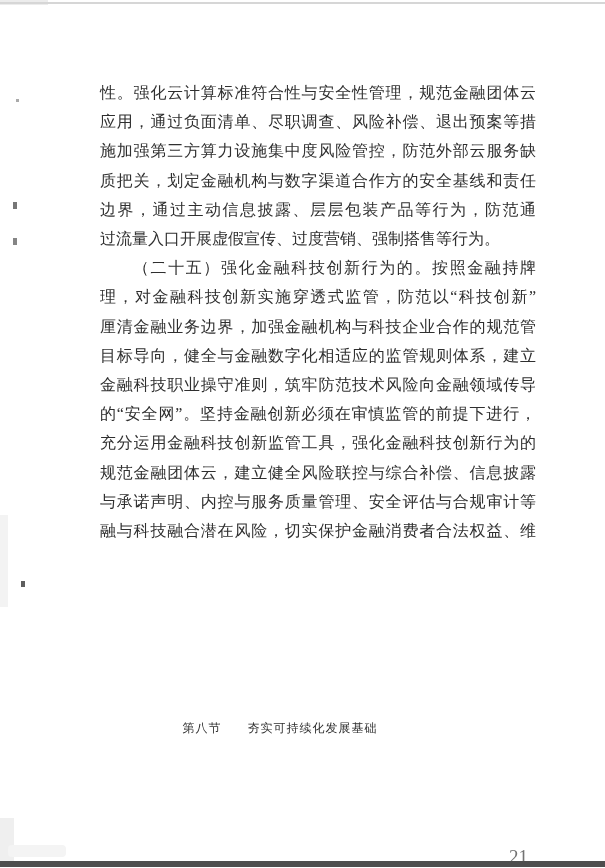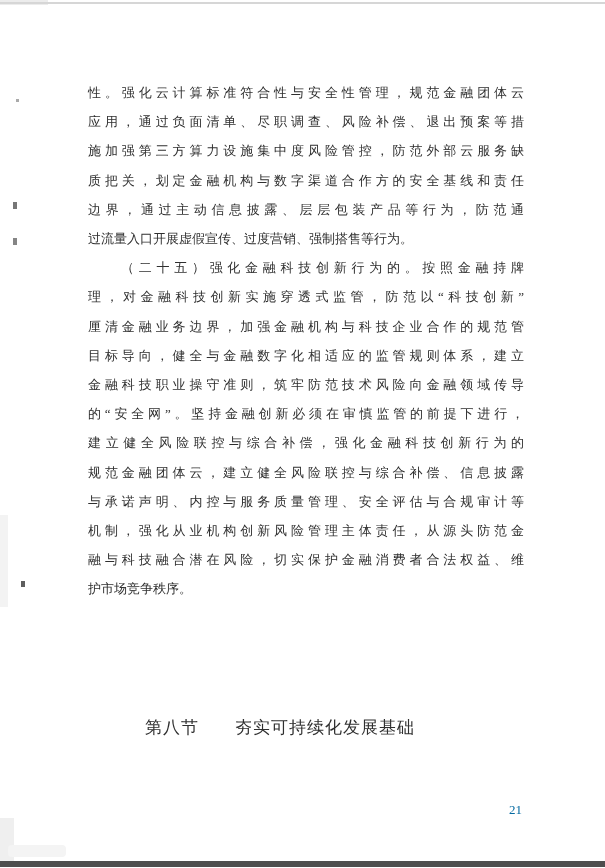--- a/index.html
+++ b/index.html
@@ -23,40 +23,39 @@
   .smudge-left-bottom{position:absolute;left:0;top:818px;width:14px;height:44px;background:#efefef;}
   .smudge-bottom{position:absolute;left:8px;top:845px;width:58px;height:12px;background:#f4f4f4;border-radius:4px;}
   .speck{position:absolute;background:#8a8a8a;}
   .speck-1{left:16px;top:99px;width:3px;height:3px;background:#aaa;}
   .speck-2{left:13px;top:202px;width:4px;height:7px;background:#777;}
   .speck-3{left:13px;top:238px;width:4px;height:7px;background:#858585;}
   .speck-4{left:21px;top:581px;width:4px;height:6px;background:#5e5e5e;}
 
   
   .body-text{
-    position:absolute;left:88px;top:78px;width:436px;
+    position:absolute;left:100px;top:78px;width:436px;
     color:var(--text-color);
-    font-size:13px;line-height:29.2px;
+    font-size:16px;line-height:29.2px;
   }
   .line{text-align:justify;white-space:nowrap;}
   .line.full{text-align-last:justify;white-space:normal;}
   .line.indent{text-indent:33px;}
 
   .section-heading{
     position:absolute;left:0;top:714px;width:560px;
     text-align:center;
-    font-size:17px;line-height:29px;
+    font-size:12px;line-height:29px;
     color:var(--text-color);
     letter-spacing:1px;
-    font-family:Liberation Mono, monospace;
   }
   .page-number{
-    position:absolute;left:509px;top:802px;
-    font-size:13px;line-height:16px;
-    color:#0369a1;
+    position:absolute;left:509px;top:849px;
+    font-size:19px;line-height:16px;
+    color:#737373;
   }
 </style>
 </head>
 <body>
 
 <div class="scan-page">
 
   <div class="edge-top-corner"></div>
   <div class="edge-top-line"></div>
   <div class="smudge-left-mid"></div>
@@ -73,26 +72,24 @@
       <div class="line full">施加强第三方算力设施集中度风险管控，防范外部云服务缺</div>
       <div class="line full">质把关，划定金融机构与数字渠道合作方的安全基线和责任</div>
       <div class="line full">边界，通过主动信息披露、层层包装产品等行为，防范通</div>
       <div class="line">过流量入口开展虚假宣传、过度营销、强制搭售等行为。</div>
       <div class="line full indent">（二十五）强化金融科技创新行为的。按照金融持牌</div>
       <div class="line full">理，对金融科技创新实施穿透式监管，防范以“科技创新”</div>
       <div class="line full">厘清金融业务边界，加强金融机构与科技企业合作的规范管</div>
       <div class="line full">目标导向，健全与金融数字化相适应的监管规则体系，建立</div>
       <div class="line full">金融科技职业操守准则，筑牢防范技术风险向金融领域传导</div>
       <div class="line full">的“安全网”。坚持金融创新必须在审慎监管的前提下进行，</div>
-      <div class="line full">建立健全风险联控与综合补偿，强化金融科技创新行为的</div>
+      <div class="line full">充分运用金融科技创新监管工具，强化金融科技创新行为的</div>
       <div class="line full">规范金融团体云，建立健全风险联控与综合补偿、信息披露</div>
       <div class="line full">与承诺声明、内控与服务质量管理、安全评估与合规审计等</div>
-      <div class="line full">机制，强化从业机构创新风险管理主体责任，从源头防范金</div>
       <div class="line full">融与科技融合潜在风险，切实保护金融消费者合法权益、维</div>
-      <div class="line">护市场竞争秩序。</div>
     </div>
 
   <div class="section-heading">第八节　　夯实可持续化发展基础</div>
 
   <div class="page-number">21</div>
 
   <div class="edge-bottom-band"></div>
 </div>
 
 </body></html>

